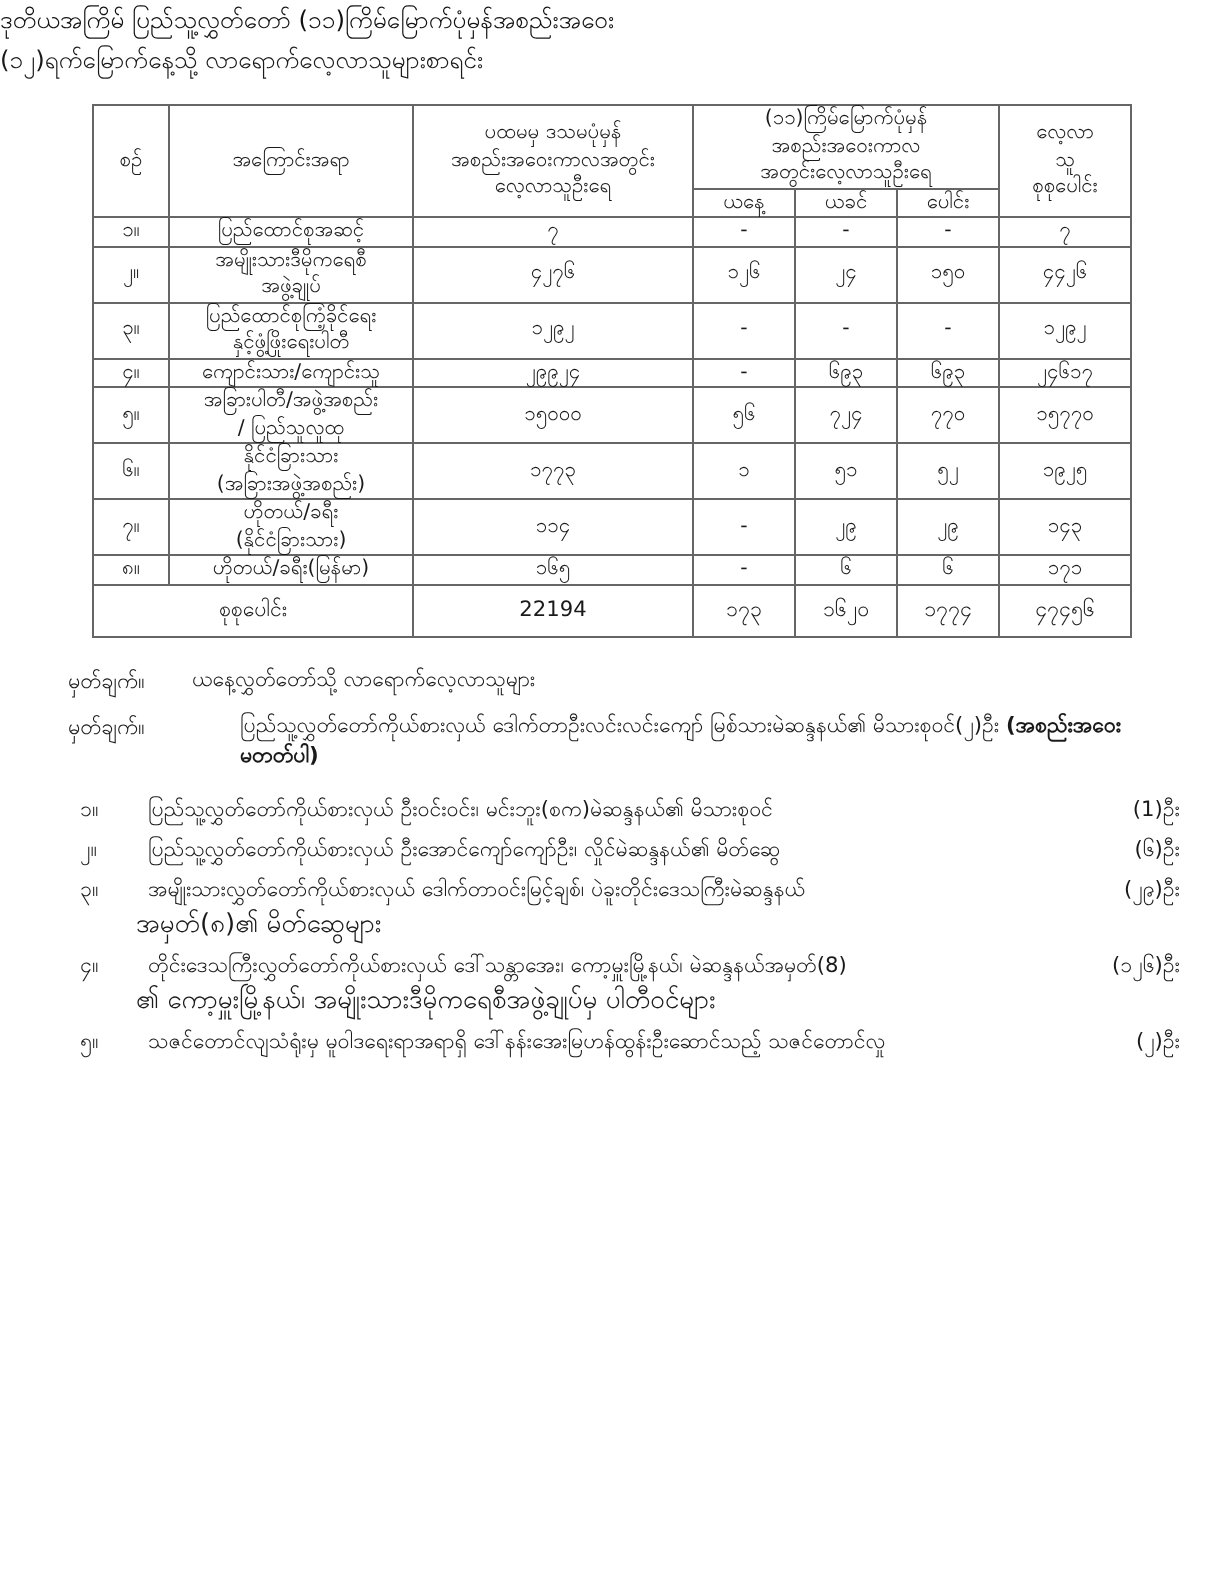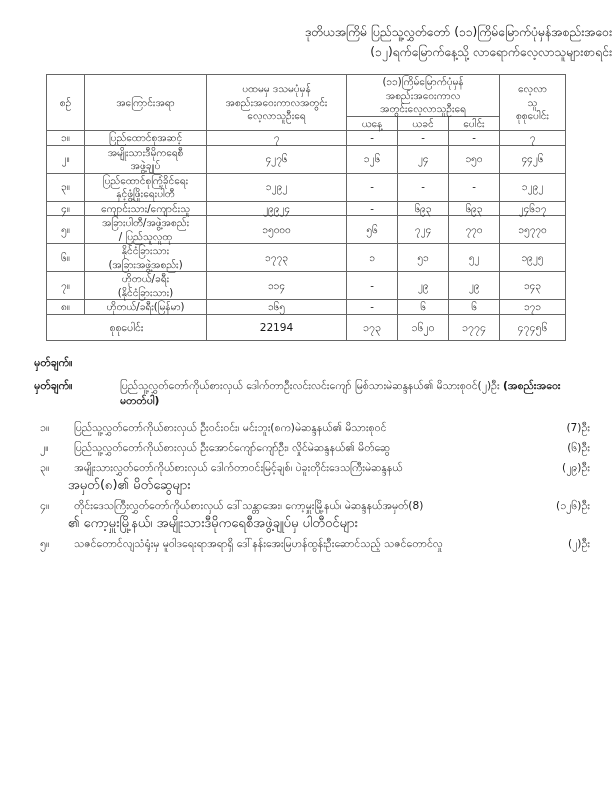--- a/index.html
+++ b/index.html
@@ -18,22 +18,21 @@
   .page {
     width: 612px;
     height: 792px;
     box-sizing: border-box;
     padding: 0;
     position: relative;
   }
 
   
   .title-block {
-    text-align: right;
-    padding-top: 22px;
+    text-align: left;
   }
   .title-line {
     font-size: 12.2px;
     line-height: 20px;
     letter-spacing: 0px;
     white-space: nowrap;
     color: #111;
   }
   .title-line-2 {
     font-size: 12.2px;
@@ -112,21 +111,21 @@
     padding: 0 26px 0 34px;
   }
   .note-row {
     display: flex;
     align-items: flex-start;
     margin-bottom: 7px;
     font-size: 10.6px;
     line-height: 15.5px;
   }
   .note-label {
-    font-weight: bold;
+    font-weight: normal;
     min-width: 62px;
     flex: 0 0 62px;
     font-size: 10.8px;
   }
   .note-text { flex: 1; }
   .note-text.indented { padding-left: 24px; }
   .bold { font-weight: bold; }
 
   
   .list {
@@ -316,37 +315,38 @@
           <td>၁၇၇၄</td>
           <td>၄၇၄၅၆</td>
         </tr>
       </tbody>
     </table>
   </div>
 
   <div class="notes">
     <div class="note-row">
       <div class="note-label">မှတ်ချက်။</div>
+      <div class="note-text">ယနေ့လွှတ်တော်သို့ လာရောက်လေ့လာသူများ</div>
     </div>
     <div class="note-row">
       <div class="note-label">မှတ်ချက်။</div>
       <div class="note-text indented">
         <span>ပြည်သူ့လွှတ်တော်ကိုယ်စားလှယ် ဒေါက်တာဦးလင်းလင်းကျော် မြစ်သားမဲဆန္ဒနယ်၏ မိသားစုဝင်(၂)ဦး</span>
         <span class="bold">(အစည်းအဝေးမတတ်ပါ)</span>
       </div>
     </div>
   </div>
 
   <div class="list">
 
     <div class="list-item">
       <div class="li-num">၁။</div>
       <div class="li-body">
         <div class="li-main">ပြည်သူ့လွှတ်တော်ကိုယ်စားလှယ် ဦးဝင်းဝင်း၊ မင်းဘူး(စက)မဲဆန္ဒနယ်၏ မိသားစုဝင်</div>
-        <div class="li-count">(7)ဦး</div>
+        <div class="li-count">(1)ဦး</div>
       </div>
     </div>
 
     <div class="list-item">
       <div class="li-num">၂။</div>
       <div class="li-body">
         <div class="li-main">ပြည်သူ့လွှတ်တော်ကိုယ်စားလှယ် ဦးအောင်ကျော်ကျော်ဦး၊ လှိုင်မဲဆန္ဒနယ်၏ မိတ်ဆွေ</div>
         <div class="li-count">(၆)ဦး</div>
       </div>
     </div>

